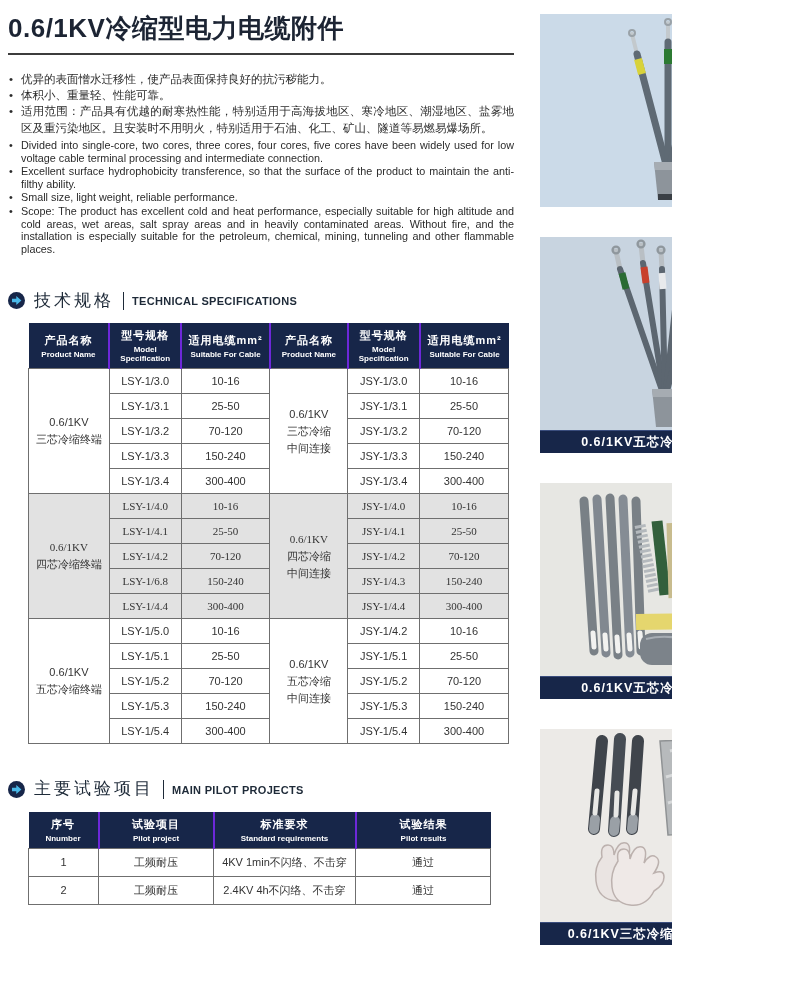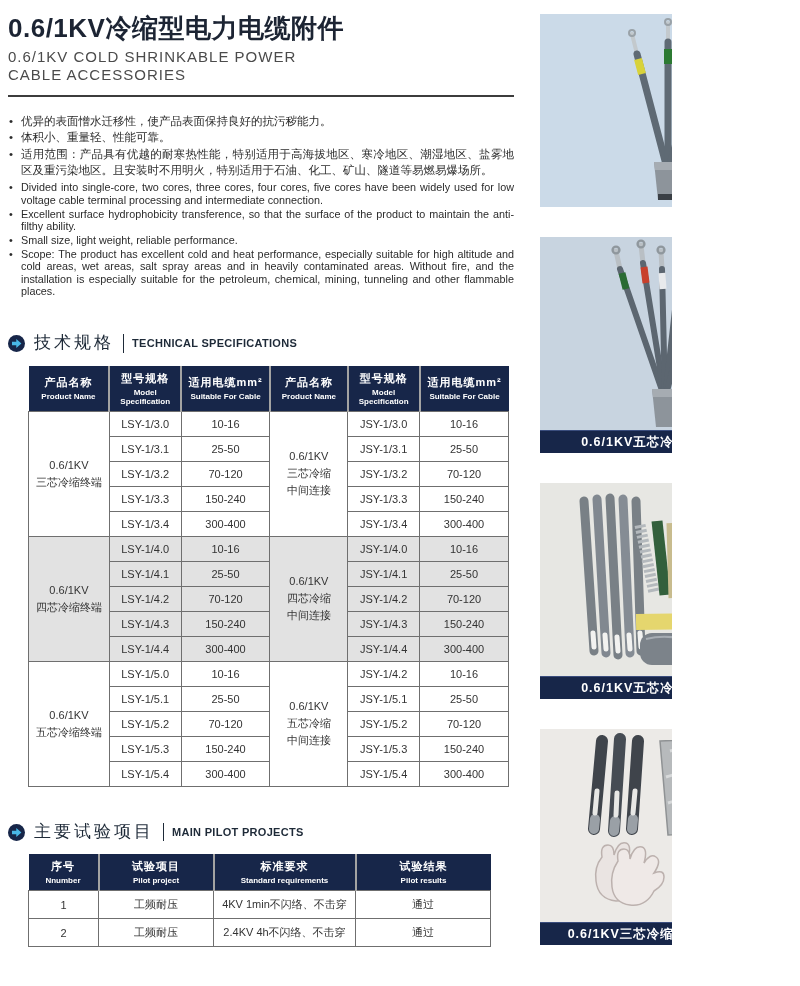--- a/index.html
+++ b/index.html
@@ -18,54 +18,50 @@
   ul.features.cn { font-size:11.5px; line-height:1.42; margin-bottom:3px; }
   ul.features.en { font-size:10.8px; line-height:1.17; }
   ul.features.en li { margin-bottom:1px; }
 
   .section-head { display:flex; align-items:center; margin-top:36px; margin-bottom:13px; }
   .section-head .sec-icon { width:17px; height:17px; margin-right:9px; flex:0 0 auto; }
   .section-head .sec-cn { font-size:17px; color:#1e2a38; letter-spacing:3px; padding-right:9px; border-right:1.5px solid #1e2a38; line-height:1.1; }
   .section-head .sec-en { font-size:11px; font-weight:bold; color:#1e2a38; margin-left:8px; letter-spacing:0.3px; }
 
   table.data { border-collapse:collapse; table-layout:fixed; margin-left:20px; background:#fff; }
-  table.data th { background:#172649; color:#fff; font-weight:bold; vertical-align:middle; text-align:center; border-left:2px solid #a3a3a3; padding:5px 1px; }
+  table.data th { background:#172649; color:#fff; font-weight:bold; vertical-align:middle; text-align:center; border-left:2px solid #6d28d9; padding:5px 1px; }
   table.data th:first-child { border-left:none; }
   table.data th .th-cn { font-size:11px; letter-spacing:1px; }
   table.data th .th-en { font-size:8px; font-weight:bold; margin-top:2px; letter-spacing:0; }
   table.data td { border:1px solid #6f6f6f; text-align:center; vertical-align:middle; font-size:11px; color:#333; }
   table.spec { width:481px; }
   table.spec td { height:25px; }
   table.spec col.c-prod-l { width:80px; } table.spec col.c-model-l { width:71px; } table.spec col.c-cable-l { width:88px; }
   table.spec col.c-prod-r { width:77px; } table.spec col.c-model-r { width:71px; } table.spec col.c-cable-r { width:88px; }
-  table.spec tr.band-b td { background:#e2e2e2; }
+  table.spec tr.band-b td { background:#e2e2e2;font-family:Liberation Serif, serif; }
   table.spec td.prod div { line-height:1.55; }
   table.pilot { width:462px; }
   table.pilot td { height:28px; }
   table.pilot col.p-no { width:70px; } table.pilot col.p-proj { width:115px; }
   table.pilot col.p-req { width:142px; } table.pilot col.p-res { width:135px; }
 
   
   .gallery { position:absolute; left:540px; top:14px; width:256px; }
   figure.shot { margin:0 0 30px 0; }
   figure.shot svg.photo { display:block; width:256px; height:193px; }
   figcaption.cap { height:23px; background:#172649; border-top:1px solid #3a4d7d; color:#fff; font-size:12.5px; font-weight:bold; text-align:center; line-height:23px; letter-spacing:1px; }
 </style>
 </head>
 <body>
 
 <div class="page">
 
   <div class="left-col">
 
     <h1 class="page-title">0.6/1KV冷缩型电力电缆附件</h1>
-    <div class="page-subtitle">
-      <div>0.6/1KV COLD SHRINKABLE POWER</div>
-      <div>CABLE ACCESSORIES</div>
-    </div>
     <div class="title-rule"></div>
 
     <ul class="features cn">
       <li>优异的表面憎水迁移性，使产品表面保持良好的抗污秽能力。</li>
       <li>体积小、重量轻、性能可靠。</li>
       <li>适用范围：产品具有优越的耐寒热性能，特别适用于高海拔地区、寒冷地区、潮湿地区、盐雾地区及重污染地区。且安装时不用明火，特别适用于石油、化工、矿山、隧道等易燃易爆场所。</li>
     </ul>
     <ul class="features en">
       <li>Divided into single-core, two cores, three cores, four cores, five cores have been widely used for low voltage cable terminal processing and intermediate connection.</li>
       <li>Excellent surface hydrophobicity transference, so that the surface of the product to maintain the anti-filthy ability.</li>
@@ -182,21 +178,21 @@
           <td>JSY-1/4.1</td>
           <td>25-50</td>
         </tr>
         <tr class="band-b">
           <td>LSY-1/4.2</td>
           <td>70-120</td>
           <td>JSY-1/4.2</td>
           <td>70-120</td>
         </tr>
         <tr class="band-b">
-          <td>LSY-1/4.3</td>
+          <td>LSY-1/6.8</td>
           <td>150-240</td>
           <td>JSY-1/4.3</td>
           <td>150-240</td>
         </tr>
         <tr class="band-b">
           <td>LSY-1/4.4</td>
           <td>300-400</td>
           <td>JSY-1/4.4</td>
           <td>300-400</td>
         </tr>

